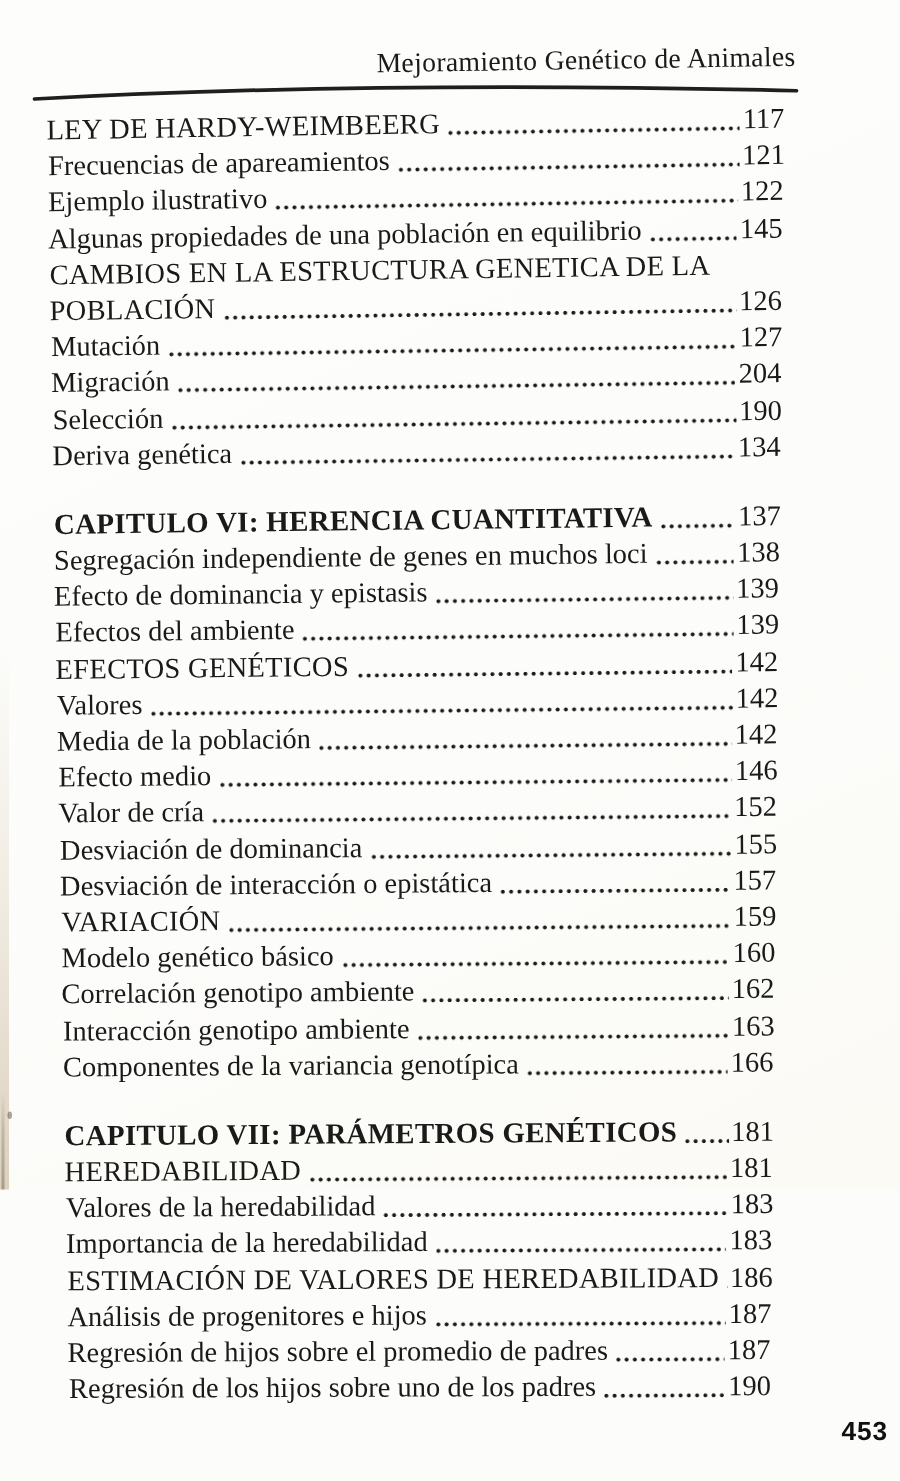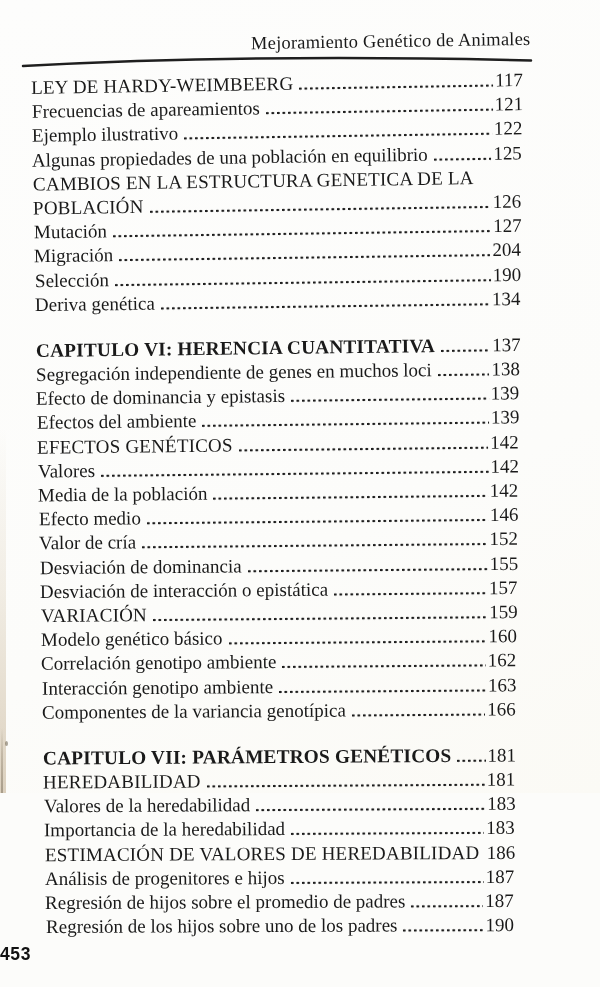--- a/index.html
+++ b/index.html
@@ -52,21 +52,21 @@
     height: 6px;
     margin: 0 2px 4px 5px;
     background-image: radial-gradient(circle at 2.2px 3px, #1b1b1b 1.08px, rgba(0,0,0,0) 1.55px);
     background-size: 5.5px 6px;
     background-repeat: repeat-x;
   }
   .pageno { flex: 0 0 auto; font-size: 19px; font-weight: normal; }
   .folio {
     position: absolute;
     top: 944px; left: 0; width: 592px;
-    text-align: left;
+    text-align: right;
     font-family: "Liberation Sans", "DejaVu Sans", sans-serif;
     font-weight: bold;
     font-size: 17.5px;
     letter-spacing: 0.6px;
     color: #111;
   }
   
   .edge-tint {
     position: absolute;
     left: 0; top: 54%; bottom: 0; width: 6px;
@@ -111,21 +111,21 @@
           <span class="pageno">121</span>
         </div>
         <div class="row normal" style="transform: rotate(-0.88deg); margin-left: 0.9px; margin-right: 0.6px;">
           <span class="label">Ejemplo ilustrativo</span>
           <span class="leader"></span>
           <span class="pageno">122</span>
         </div>
         <div class="row normal" style="transform: rotate(-0.86deg); margin-left: 1.4px; margin-right: 0.8px;">
           <span class="label">Algunas propiedades de una población en equilibrio</span>
           <span class="leader"></span>
-          <span class="pageno">125</span>
+          <span class="pageno">145</span>
         </div>
         <div class="row caps" style="transform: rotate(-0.84deg); margin-left: 1.8px; margin-right: 1.1px;">
           <span class="label">CAMBIOS EN LA ESTRUCTURA GENETICA DE LA</span>
         </div>
         <div class="row caps" style="transform: rotate(-0.82deg); margin-left: 2.3px; margin-right: 1.4px;">
           <span class="label">POBLACIÓN</span>
           <span class="leader"></span>
           <span class="pageno">126</span>
         </div>
         <div class="row normal" style="transform: rotate(-0.79deg); margin-left: 2.7px; margin-right: 1.7px;">

